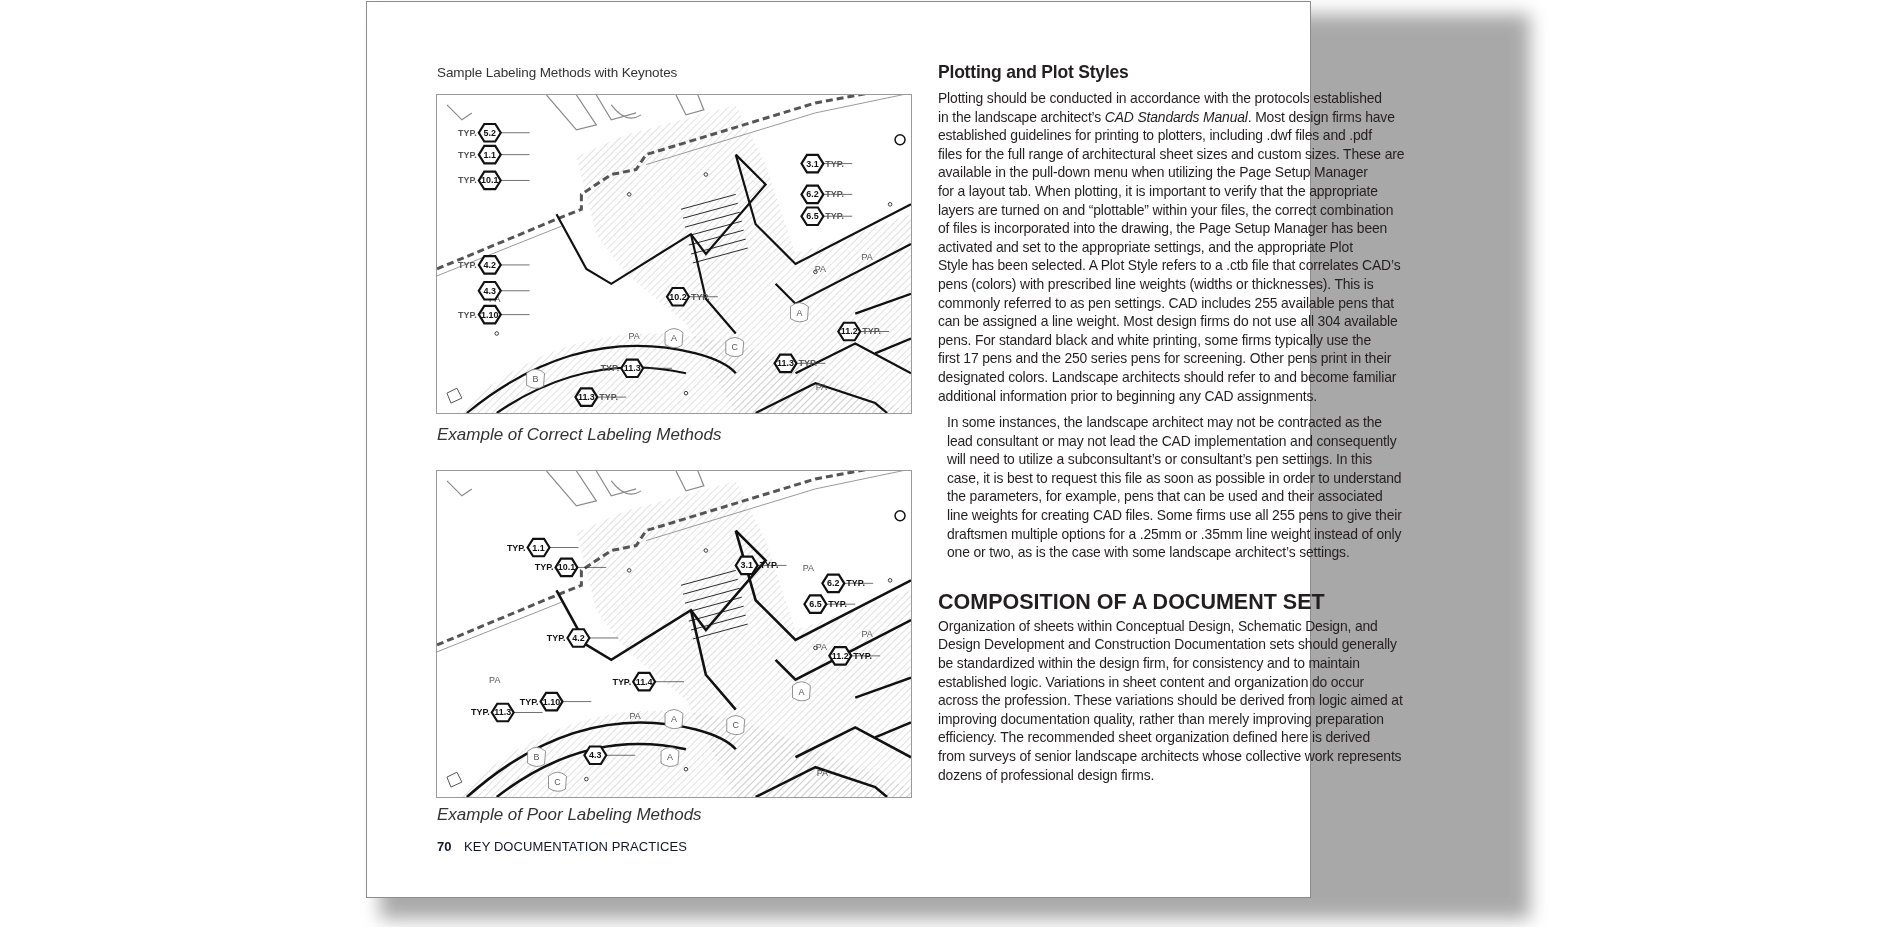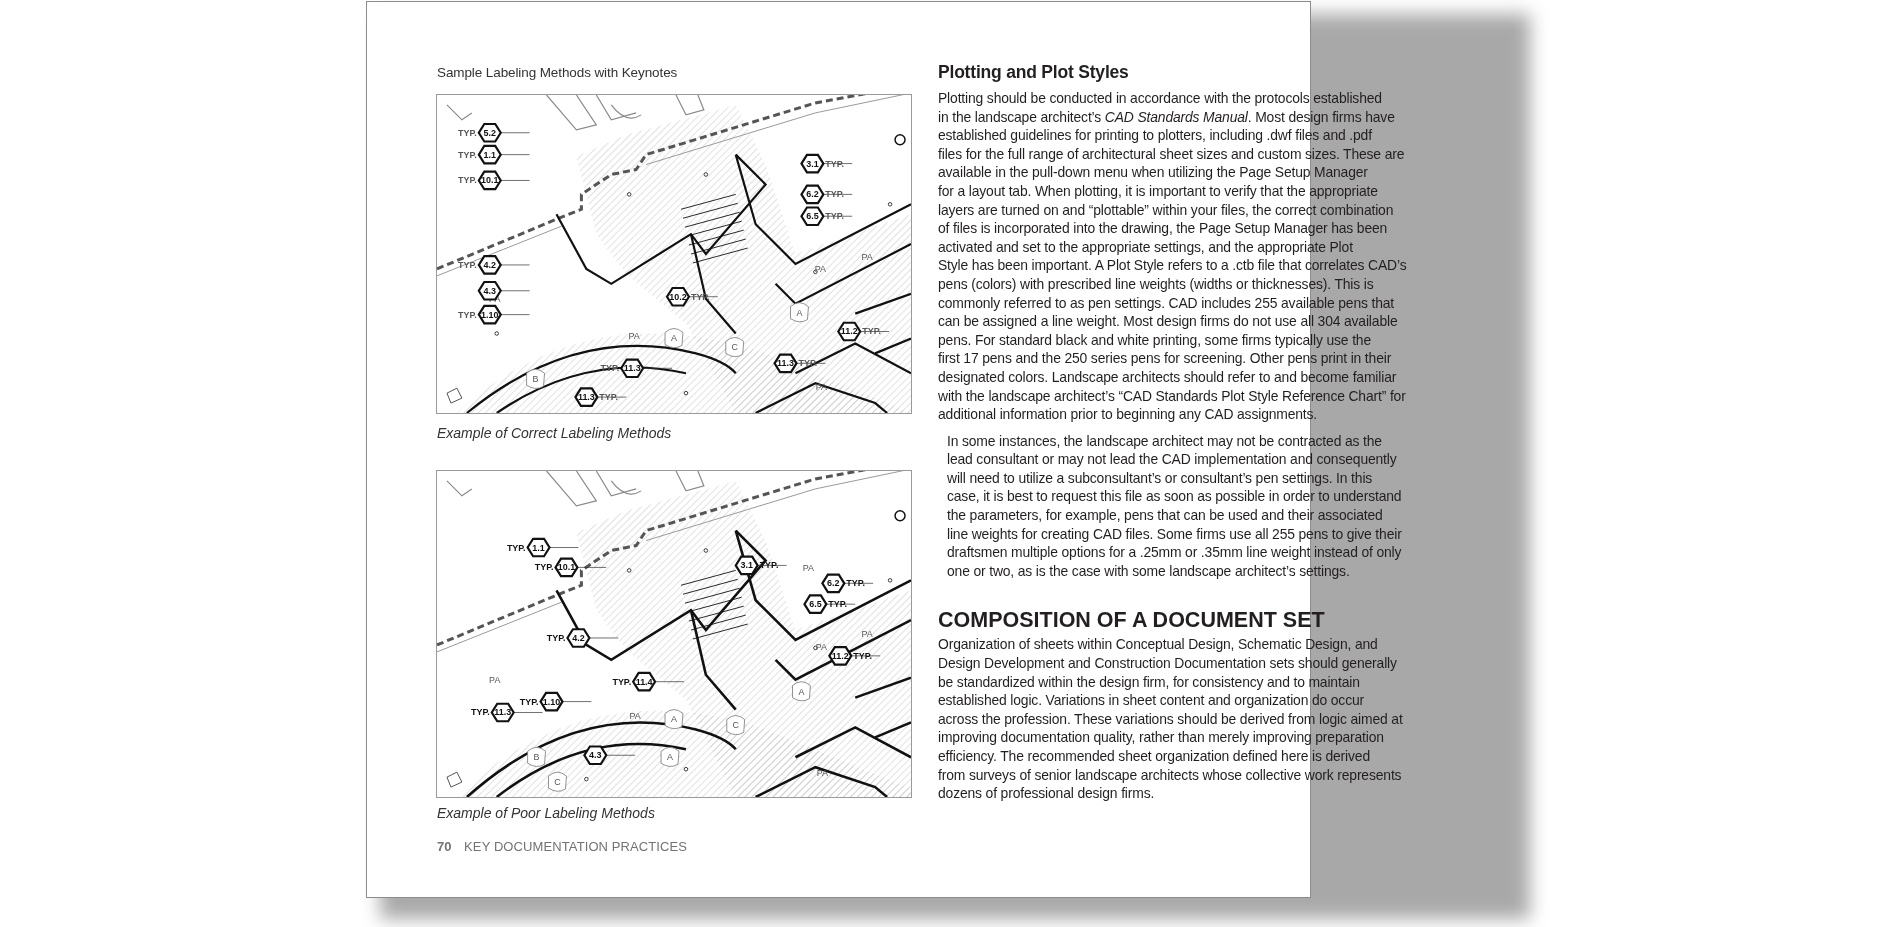--- a/index.html
+++ b/index.html
@@ -4,24 +4,24 @@
 <style>
   html,body{margin:0;padding:0;}
   body{width:1900px;height:927px;background:#ffffff;position:relative;overflow:hidden;font-family:"Liberation Sans","DejaVu Sans",sans-serif;color:#231f20;}
   .shadow{position:absolute;left:380px;top:14px;width:1150px;height:905px;background:#9a9a9a;filter:blur(9px);opacity:.85;}
   .page{position:absolute;left:366px;top:1px;width:945px;height:897px;background:#fff;border:1.5px solid #8c8c8c;box-sizing:border-box;}
   .fig-title{position:absolute;left:70px;top:63px;font-size:13.5px;color:#333;letter-spacing:-0.1px;}
   .plan{position:absolute;left:69px;width:476px;border:1.5px solid #9a9a9a;box-sizing:border-box;background:#fff;overflow:hidden;}
   .plan svg{display:block;width:100%;height:100%;}
   .plan1{top:92px;height:320px;}
   .plan2{top:468px;height:328px;}
-  .caption{position:absolute;left:70px;font-size:14px;font-style:italic;color:#333;}
+  .caption{position:absolute;left:70px;font-size:17px;font-style:italic;color:#333;}
   .cap1{top:423px;}
   .cap2{top:803px;}
-  .footer{position:absolute;left:70px;top:837px;font-size:13px;color:#737373;}
+  .footer{position:absolute;left:70px;top:837px;font-size:13px;color:#0f172a;}
   .footer .num{font-weight:bold;margin-right:9px;}
   .footer .section{letter-spacing:0.1px;}
   .col{position:absolute;left:571px;width:500px;}
   .h2{font-size:17.5px;font-weight:bold;letter-spacing:-0.2px;color:#231f20;}
   .h1{font-size:21.5px;font-weight:bold;letter-spacing:0px;color:#231f20;}
   .para{font-size:13.9px;line-height:18.6px;color:#231f20;letter-spacing:-0.15px;}
   .para .ln{display:block;white-space:nowrap;}
   .para em{font-style:italic;}
   .hex text{font-family:"Liberation Sans",sans-serif;font-size:9px;font-weight:bold;}
   .lbl{font-family:"Liberation Sans",sans-serif;font-size:9px;fill:#555;}
@@ -320,28 +320,27 @@
     <div class="para" id="para0" style="margin-top:6px;">
         <span class="ln">Plotting should be conducted in accordance with the protocols established</span>
         <span class="ln">in the landscape architect’s <em>CAD Standards Manual</em>. Most design firms have</span>
         <span class="ln">established guidelines for printing to plotters, including .dwf files and .pdf</span>
         <span class="ln">files for the full range of architectural sheet sizes and custom sizes. These are</span>
         <span class="ln">available in the pull-down menu when utilizing the Page Setup Manager</span>
         <span class="ln">for a layout tab. When plotting, it is important to verify that the appropriate</span>
         <span class="ln">layers are turned on and “plottable” within your files, the correct combination</span>
         <span class="ln">of files is incorporated into the drawing, the Page Setup Manager has been</span>
         <span class="ln">activated and set to the appropriate settings, and the appropriate Plot</span>
-        <span class="ln">Style has been important. A Plot Style refers to a .ctb file that correlates CAD’s</span>
+        <span class="ln">Style has been selected. A Plot Style refers to a .ctb file that correlates CAD’s</span>
         <span class="ln">pens (colors) with prescribed line weights (widths or thicknesses). This is</span>
         <span class="ln">commonly referred to as pen settings. CAD includes 255 available pens that</span>
         <span class="ln">can be assigned a line weight. Most design firms do not use all 304 available</span>
         <span class="ln">pens. For standard black and white printing, some firms typically use the</span>
         <span class="ln">first 17 pens and the 250 series pens for screening. Other pens print in their</span>
         <span class="ln">designated colors. Landscape architects should refer to and become familiar</span>
-        <span class="ln">with the landscape architect’s “CAD Standards Plot Style Reference Chart” for</span>
         <span class="ln">additional information prior to beginning any CAD assignments.</span>
       </div>
     <div class="para" id="para1" style="margin-top:8px;margin-left:9px;">
         <span class="ln">In some instances, the landscape architect may not be contracted as the</span>
         <span class="ln">lead consultant or may not lead the CAD implementation and consequently</span>
         <span class="ln">will need to utilize a subconsultant’s or consultant’s pen settings. In this</span>
         <span class="ln">case, it is best to request this file as soon as possible in order to understand</span>
         <span class="ln">the parameters, for example, pens that can be used and their associated</span>
         <span class="ln">line weights for creating CAD files. Some firms use all 255 pens to give their</span>
         <span class="ln">draftsmen multiple options for a .25mm or .35mm line weight instead of only</span>

